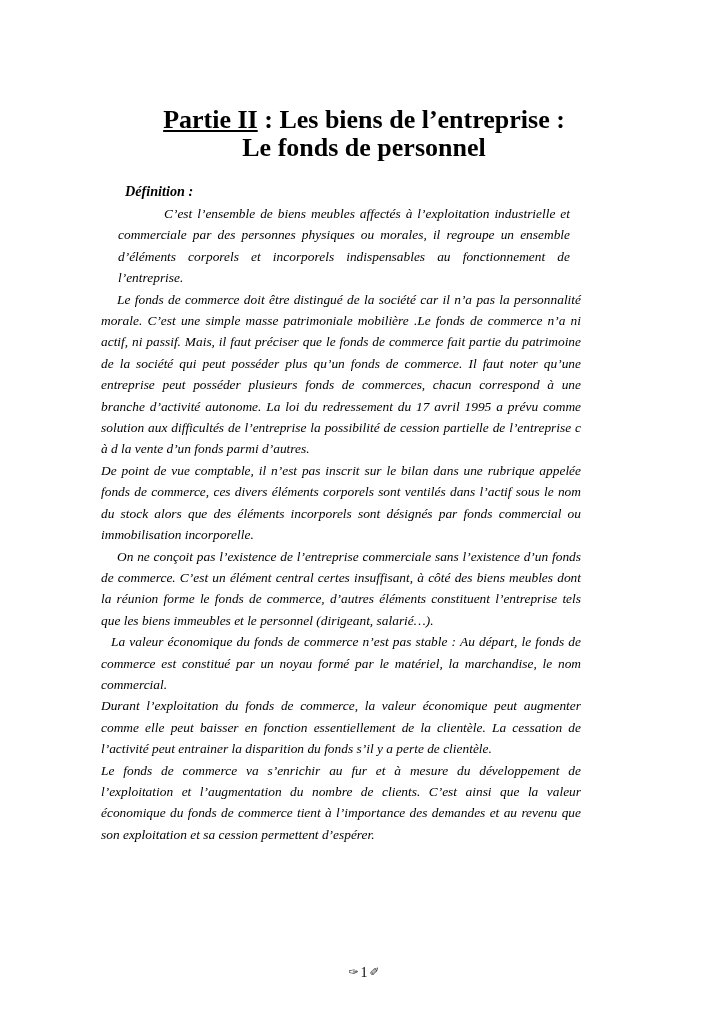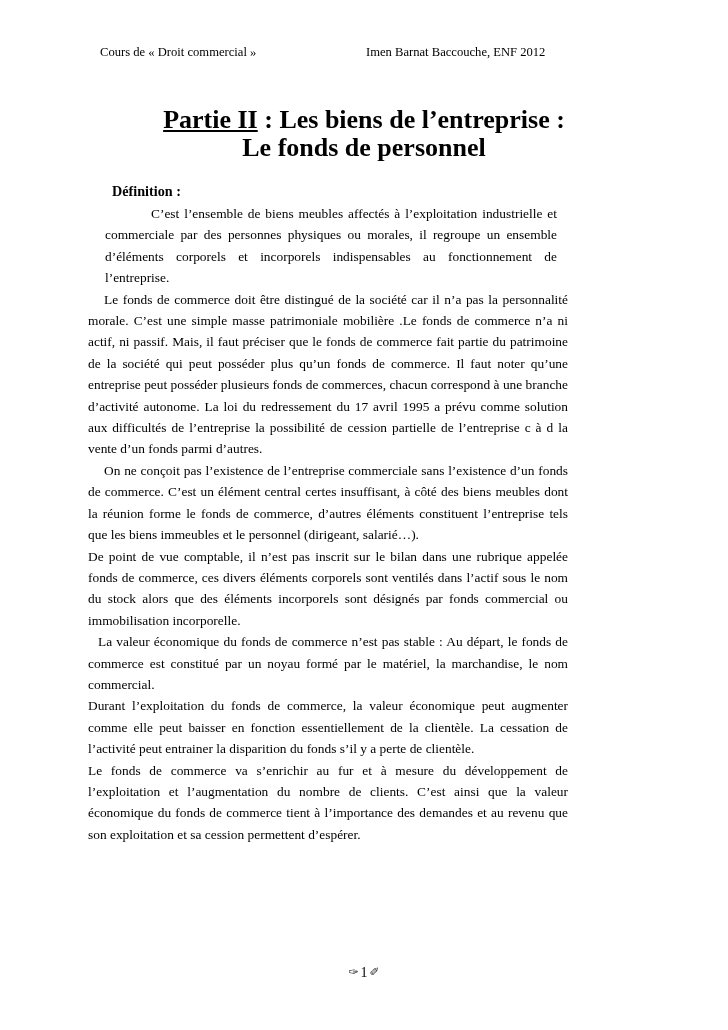--- a/index.html
+++ b/index.html
@@ -61,22 +61,23 @@
   .doc-title .title-line2 { display: block; }
   .doc-title .part-label {
     text-decoration: underline;
     text-underline-offset: 2px;
   }
 
   
   .content {
     position: absolute;
     top: 182px;
-    left: 0;
+    left: 13px;
     width: 672px;
+    font-style: italic;
   }
 
   .heading-def {
     margin: 0 0 0 112px;
     font-size: 14.2px;
     font-weight: bold;
     line-height: 19px;
   }
 
   
@@ -133,41 +134,37 @@
   .doc-footer .page-num {
     font-family: "Liberation Serif", serif;
     font-size: 14px;
   }
 </style>
 </head>
 <body>
 
 <div class="page">
 
-  <div class="doc-header">
-    <span class="hdr-left">Cours de « Droit commercial »</span>
-    <span class="hdr-right">Imen Barnat Baccouche, ENF 2012</span>
-  </div>
 
   <div class="doc-title">
     <span class="title-line1"><span class="part-label">Partie II</span><span> : Les biens de l’entreprise :</span></span>
     <span class="title-line2">Le fonds de personnel</span>
   </div>
 
   <div class="content">
 
     <h2 class="heading-def">Définition :</h2>
 
     <p class="para block-def">C’est l’ensemble de biens meubles affectés à l’exploitation industrielle et commerciale par des personnes physiques ou morales, il regroupe un ensemble d’éléments corporels et incorporels indispensables au fonctionnement de l’entreprise.</p>
 
     <p class="para block-wide indent-sm gap-lg">Le fonds de commerce doit être distingué de la société car il n’a pas la personnalité morale. C’est une simple masse patrimoniale mobilière .Le fonds de commerce n’a ni actif, ni passif. Mais, il faut préciser que le fonds de commerce fait partie du patrimoine de la société qui peut posséder plus qu’un fonds de commerce. Il faut noter qu’une entreprise peut posséder plusieurs fonds de commerces, chacun correspond à une branche d’activité autonome. La loi du redressement du 17 avril 1995 a prévu comme solution aux difficultés de l’entreprise la possibilité de cession partielle de l’entreprise c à d la vente d’un fonds parmi d’autres.</p>
 
+    <p class="para block-wide indent-none gap-xl">De point de vue comptable, il n’est pas inscrit sur le bilan dans une rubrique appelée fonds de commerce, ces divers éléments corporels sont ventilés dans l’actif sous le nom du stock alors que des éléments incorporels sont désignés par fonds commercial ou immobilisation incorporelle.</p>
+
     <p class="para block-wide indent-sm gap-xl">On ne conçoit pas l’existence de l’entreprise commerciale sans l’existence d’un fonds de commerce. C’est un élément central certes insuffisant, à côté des biens meubles dont la réunion forme le fonds de commerce, d’autres éléments constituent l’entreprise tels que les biens immeubles et le personnel (dirigeant, salarié…).</p>
-
-    <p class="para block-wide indent-none gap-xl">De point de vue comptable, il n’est pas inscrit sur le bilan dans une rubrique appelée fonds de commerce, ces divers éléments corporels sont ventilés dans l’actif sous le nom du stock alors que des éléments incorporels sont désignés par fonds commercial ou immobilisation incorporelle.</p>
 
     <p class="para block-wide indent-xs gap-md">La valeur économique du fonds de commerce n’est pas stable : Au départ, le fonds de commerce est constitué par un noyau formé par le matériel, la marchandise, le nom commercial.</p>
 
     <p class="para block-wide indent-none gap-md">Durant l’exploitation du fonds de commerce, la valeur économique peut augmenter comme elle peut baisser en fonction essentiellement de la clientèle. La cessation de l’activité peut entrainer la disparition du fonds s’il y a perte de clientèle.</p>
 
     <p class="para block-wide indent-none gap-none">Le fonds de commerce va s’enrichir au fur et à mesure du développement de l’exploitation et l’augmentation du nombre de clients. C’est ainsi que la valeur économique du fonds de commerce tient à l’importance des demandes et au revenu que son exploitation et sa cession permettent d’espérer.</p>
 
   </div>
 
   <div class="doc-footer">

